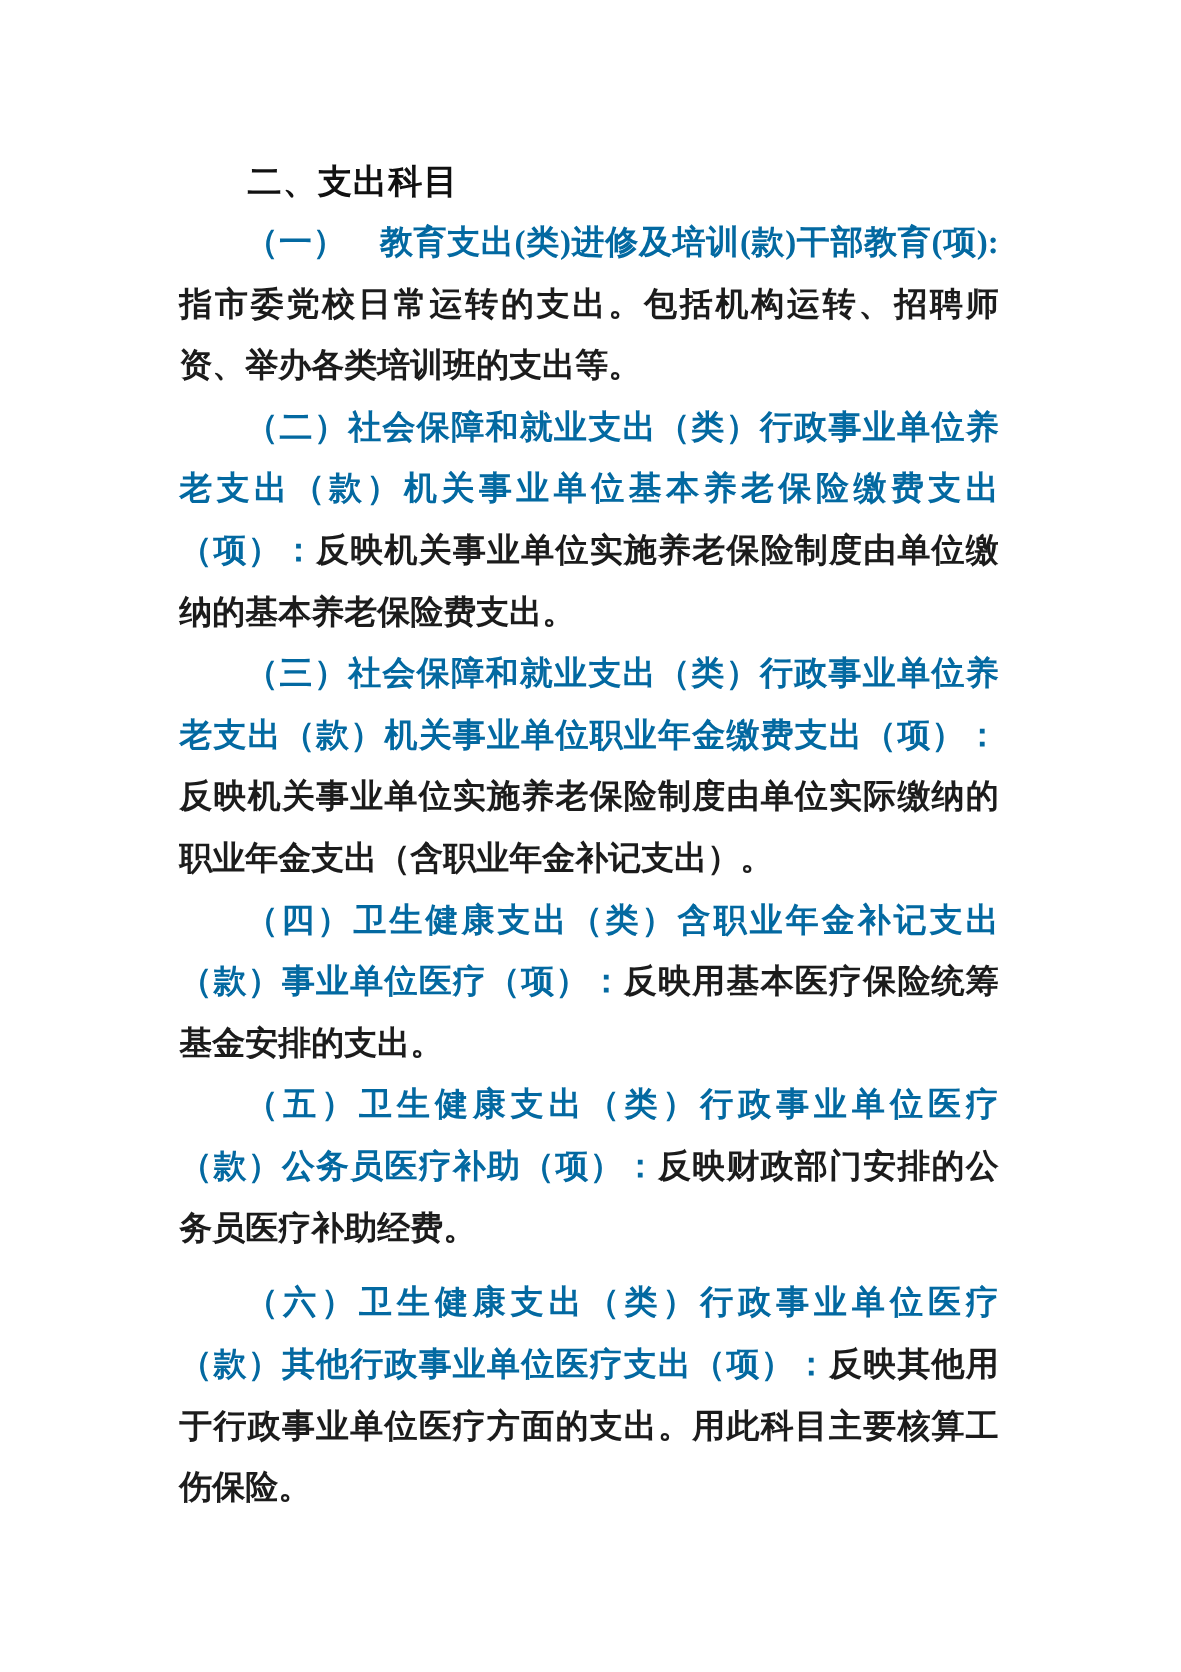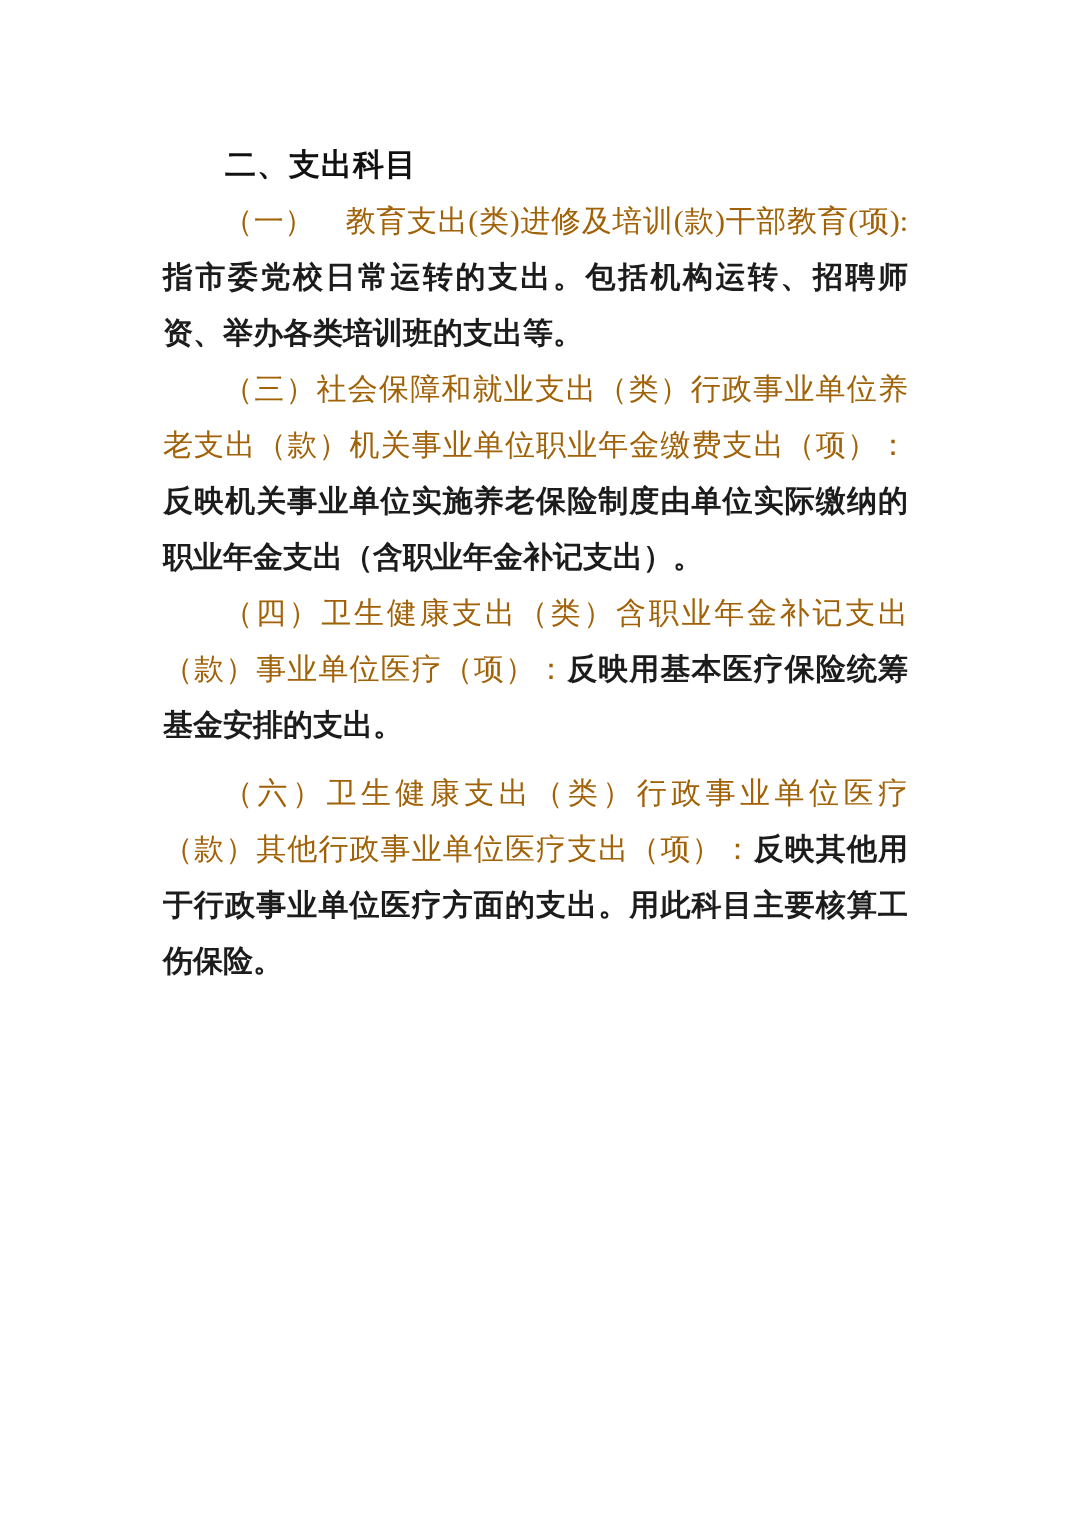--- a/index.html
+++ b/index.html
@@ -30,40 +30,42 @@
   .para {
     margin: 0;
     font-family: "Liberation Serif", "DejaVu Serif", serif;
     font-size: 30px;
     line-height: 56px;
     text-indent: 2em;
     text-align: justify;
     color: #1c1c1c;
   }
   .para .lead {
-    font-weight: normal;
-    color: #a16207;
+    font-weight: bold;
+    color: #0369a1;
   }
   .para .body-text {
     font-weight: bold;
   }
   .para-6 { margin-top: 12px; }
   .para-7 { margin-top: 16px; }
 </style>
 </head>
 <body>
 
 <div class="page">
 
   <h2 class="heading">二、支出科目</h2>
 
   <p class="para para-1"><span class="lead">（一）　教育支出(类)进修及培训(款)干部教育(项):</span><span class="body-text">指市委党校日常运转的支出。包括机构运转、招聘师资、举办各类培训班的支出等。</span></p>
 
+  <p class="para para-2"><span class="lead">（二）社会保障和就业支出（类）行政事业单位养老支出（款）机关事业单位基本养老保险缴费支出（项）：</span><span class="body-text">反映机关事业单位实施养老保险制度由单位缴纳的基本养老保险费支出。</span></p>
 
   <p class="para para-3"><span class="lead">（三）社会保障和就业支出（类）行政事业单位养老支出（款）机关事业单位职业年金缴费支出（项）：</span><span class="body-text">反映机关事业单位实施养老保险制度由单位实际缴纳的职业年金支出（含职业年金补记支出）。</span></p>
 
   <p class="para para-4"><span class="lead">（四）卫生健康支出（类）含职业年金补记支出（款）事业单位医疗（项）：</span><span class="body-text">反映用基本医疗保险统筹基金安排的支出。</span></p>
 
+  <p class="para para-5"><span class="lead">（五）卫生健康支出（类）行政事业单位医疗（款）公务员医疗补助（项）：</span><span class="body-text">反映财政部门安排的公务员医疗补助经费。</span></p>
 
   <p class="para para-6"><span class="lead">（六）卫生健康支出（类）行政事业单位医疗（款）其他行政事业单位医疗支出（项）：</span><span class="body-text">反映其他用于行政事业单位医疗方面的支出。用此科目主要核算工伤保险。</span></p>
 
 
 </div>
 
 </body></html>

